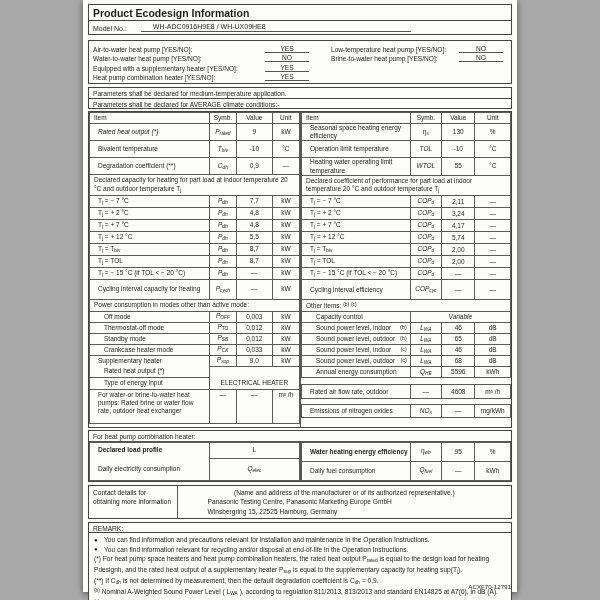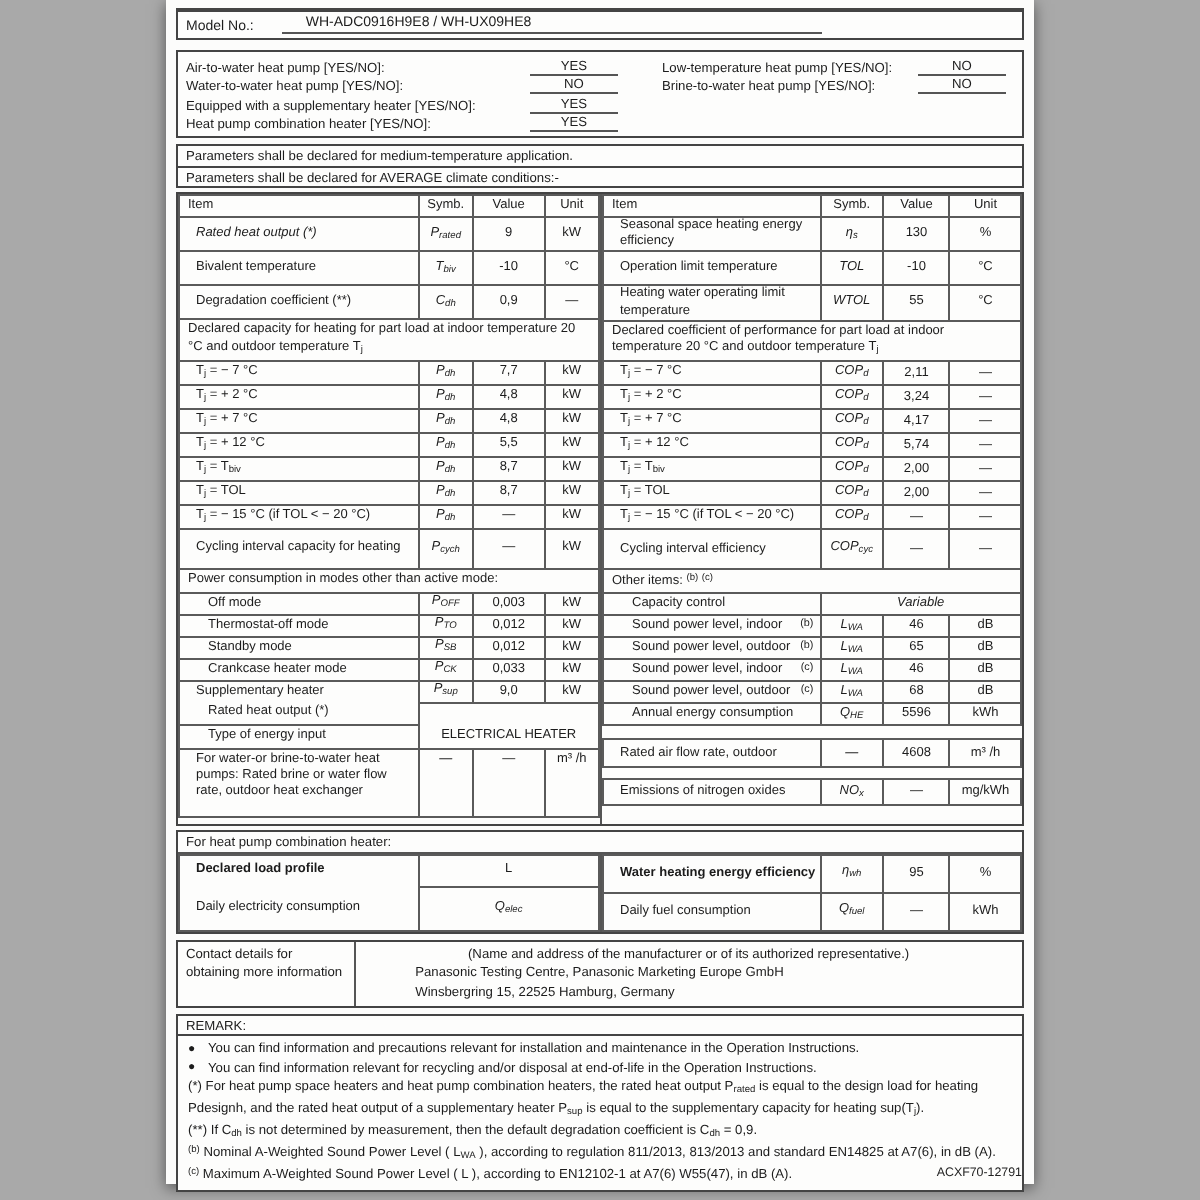--- a/index.html
+++ b/index.html
@@ -64,20 +64,21 @@
   .note{margin-top:0.5px;}
   .footer{position:absolute;right:6px;bottom:2px;font-size:6.2px;color:#222;}
 </style>
 </head>
 <body>
 
 <div class="stage">
   <div class="page">
 
     <div class="box">
+      <div class="title-row">Product Ecodesign Information</div>
       <div class="model-row">
         <span>Model No.:</span>
         <span class="model-val">WH-ADC0916H9E8 / WH-UX09HE8</span>
       </div>
     </div>
 
     <div class="box yn">
       <div class="yn-row">
         <span class="yn-lbl">Air-to-water heat pump [YES/NO]:</span>
         <span class="yn-val">YES</span>

